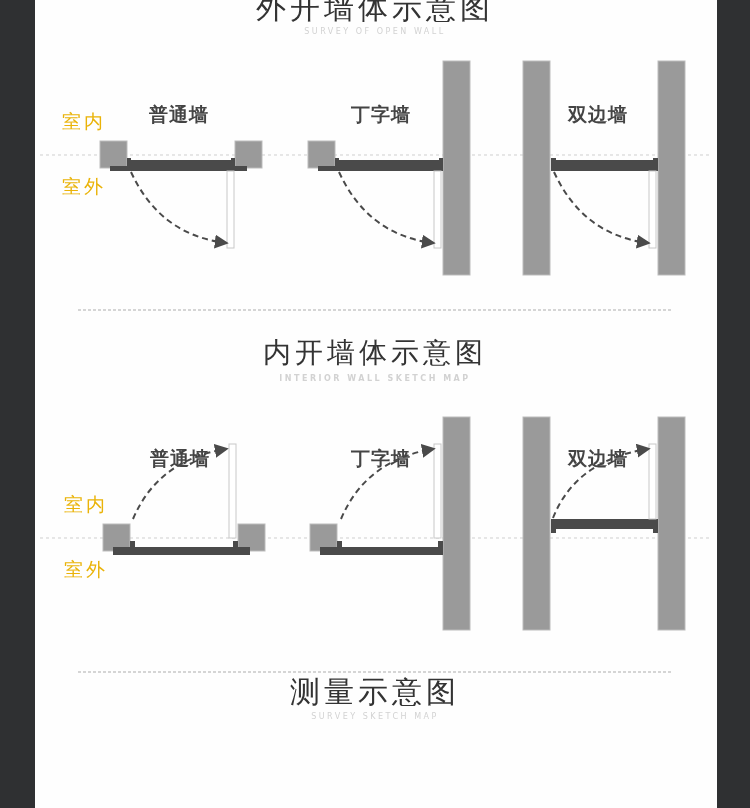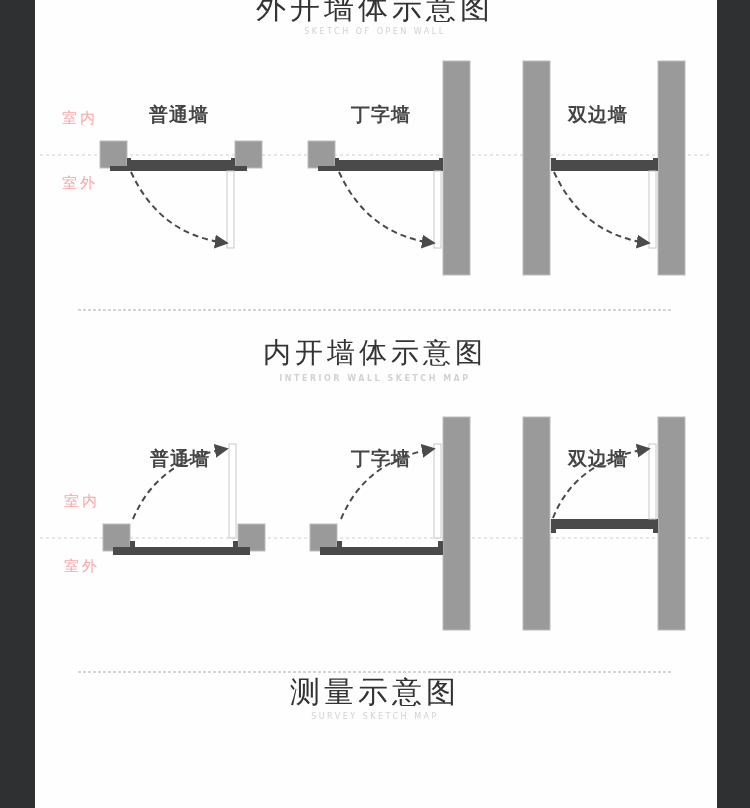--- a/index.html
+++ b/index.html
@@ -2,21 +2,21 @@
 <html><head>
 <meta charset="utf-8">
 <style>
   html,body{margin:0;padding:0;}
   body{width:750px;height:808px;background:#2f3032;position:relative;overflow:hidden;font-family:"DejaVu Sans","Liberation Sans",sans-serif;}
   .panel{position:absolute;left:35px;top:0;width:682px;height:808px;background:#fefefe;}
   svg{position:absolute;left:0;top:0;}
   .title{position:absolute;left:0;width:750px;text-align:center;color:#333;letter-spacing:4px;font-weight:400;}
   .sub{position:absolute;left:0;width:750px;text-align:center;color:#d2d2d2;font-size:8px;letter-spacing:2.5px;font-family:"DejaVu Sans","Liberation Sans",sans-serif;}
   .lbl{position:absolute;color:#444;font-weight:bold;font-size:19px;letter-spacing:1px;margin-top:36px;}
-  .side{position:absolute;color:#fca5a5;font-size:15px;letter-spacing:3px;}
+  .side{position:absolute;color:#eab308;font-size:19px;letter-spacing:3px;}
 </style>
 </head>
 <body>
 
 <div class="panel"></div>
 
 <svg width="750" height="808">
   <defs>
     <marker id="arr" viewBox="0 0 10 10" refX="8" refY="5" markerWidth="7" markerHeight="7" orient="auto">
       <path d="M0,0 L10,5 L0,10 z" fill="#4a4a4a"></path>
@@ -92,21 +92,21 @@
       <rect x="653" y="519" width="5" height="14" fill="#4a4a4a"></rect>
       <rect x="649" y="444" width="7" height="75" fill="#fff" stroke="#c8c8c8" stroke-width="1"></rect>
       <path d="M553,518 Q576,460 648,449" fill="none" stroke="#4a4a4a" stroke-width="2" stroke-dasharray="6,4" marker-end="url(#arr)"></path>
     </g>
 
     <line x1="78" y1="672" x2="672" y2="672" stroke="#c8c8c8" stroke-width="1.5" stroke-dasharray="3,2"></line>
   </g>
 </svg>
 
 <div class="title" style="top:-12px;font-size:30px;">外开墙体示意图</div>
-<div class="sub" style="top:27px;">SKETCH OF OPEN WALL</div>
+<div class="sub" style="top:27px;">SURVEY OF OPEN WALL</div>
 <div class="lbl" style="left:149px;top:66px;">普通墙</div>
 <div class="lbl" style="left:351px;top:66px;">丁字墙</div>
 <div class="lbl" style="left:568px;top:66px;">双边墙</div>
 <div class="side" style="left:62px;top:109px;">室内</div>
 <div class="side" style="left:62px;top:174px;">室外</div>
 
 <div class="title" style="top:334px;font-size:28px;">内开墙体示意图</div>
 <div class="sub" style="top:374px;font-weight:bold;">INTERIOR WALL SKETCH MAP</div>
 <div class="lbl" style="left:150px;top:410px;">普通墙</div>
 <div class="lbl" style="left:351px;top:410px;">丁字墙</div>

